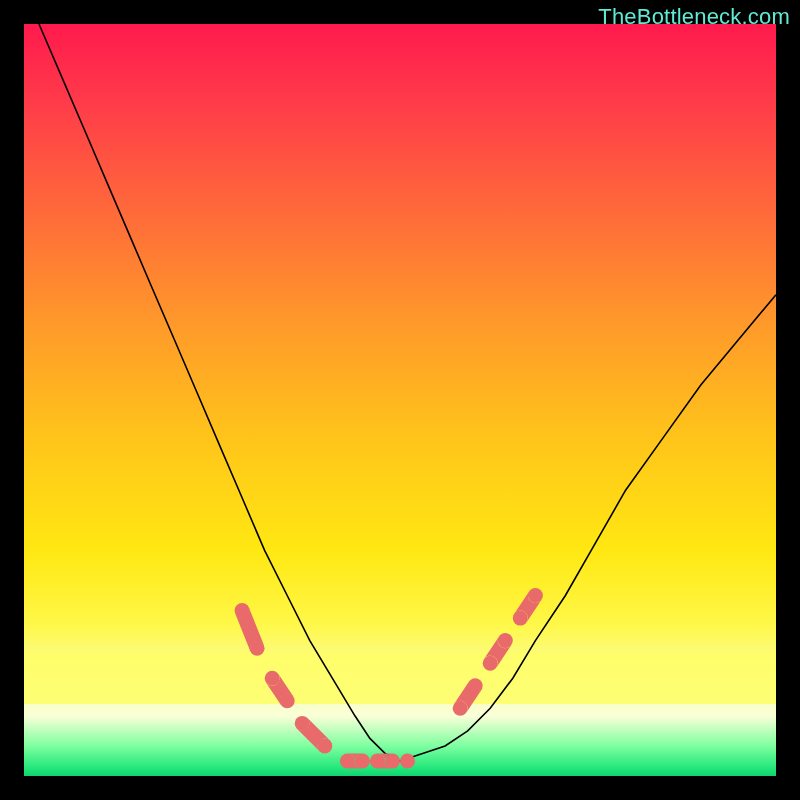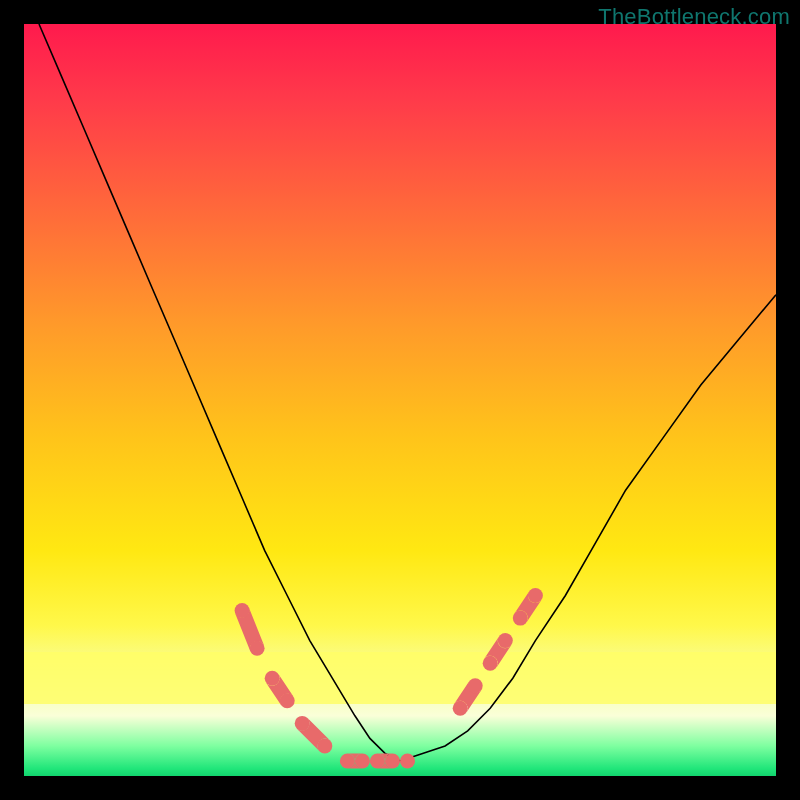--- a/index.html
+++ b/index.html
@@ -47,21 +47,21 @@
     width: 752px;
     top: 628px;
     height: 52px;
     background: #fffe66;
     opacity: 0.85;
   }
   .attribution {
     position: absolute;
     top: 4px;
     right: 10px;
-    color: #0f766e;
+    color: #5eead4;
     font-size: 22px;
     letter-spacing: 0.2px;
     user-select: none;
   }
   svg.plot {
     position: absolute;
     left: 0;
     top: 0;
     width: 752px;
     height: 752px;

